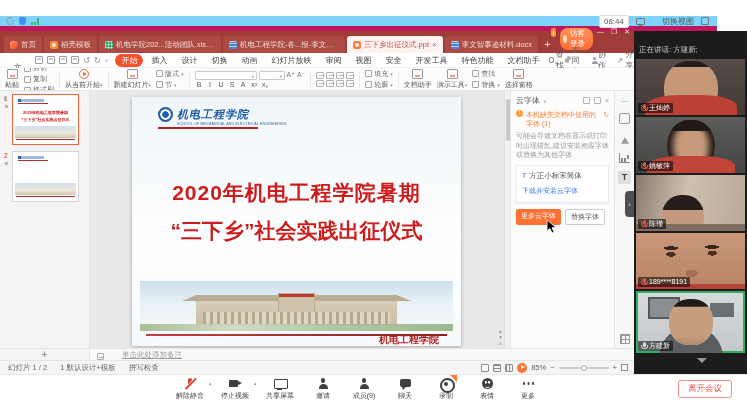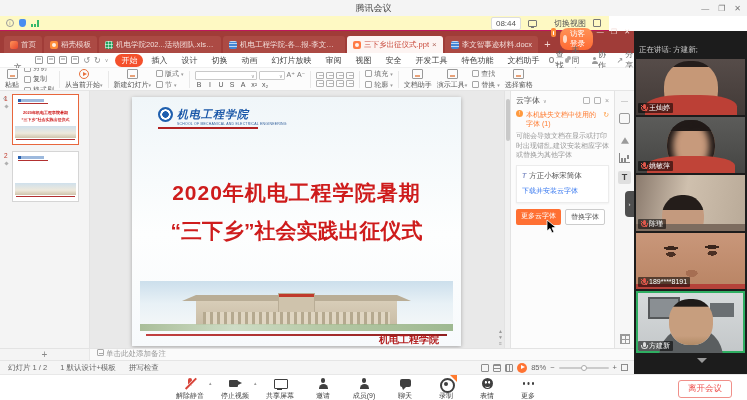--- a/index.html
+++ b/index.html
@@ -5,21 +5,21 @@
 *{box-sizing:border-box;margin:0;padding:0;}
 html,body{width:747px;height:400px;}
 body{font-family:"Liberation Sans","DejaVu Sans",sans-serif;background:#fff;overflow:hidden;}
 #app{position:relative;width:747px;height:400px;background:#fff;overflow:hidden;}
 
 
 .sys-titlebar{position:absolute;left:0;top:0;width:747px;height:16px;background:#f4f4f4;display:flex;align-items:center;justify-content:center;font-size:9px;color:#444;}
 .sys-ctrls{position:absolute;right:6px;top:0;height:16px;display:flex;gap:9px;align-items:center;color:#777;font-size:8px;}
 .wbtn{cursor:default;}
 .wbtn.min::after{content:"—";} .wbtn.max::after{content:"❐";} .wbtn.close::after{content:"✕";}
-.sys-infobar{position:absolute;left:0;top:16px;width:609px;height:15px;background:#fef9c3;border-bottom:1px solid #be185d;display:flex;align-items:center;}
+.sys-infobar{position:absolute;left:0;top:16px;width:717px;height:15px;background:#7dd3fc;border-bottom:5px solid #be185d;display:flex;align-items:center;}
 .ib-left{display:flex;align-items:center;gap:5px;margin-left:6px;}
 .i-info{width:8px;height:8px;border:1px solid #9a9a9a;border-radius:50%;color:#9a9a9a;font-size:6px;line-height:6px;text-align:center;}
 .i-info::after{content:"i";}
 .i-shield{width:7px;height:8px;background:#4a8df0;border-radius:2px 2px 50% 50%;}
 .i-signal{position:relative;width:10px;height:8px;}
 .i-signal::before{content:"";position:absolute;left:0;bottom:0;width:2px;height:3px;background:#35b96c;box-shadow:3px 0 0 #35b96c;}
 .i-signal::after{content:"";position:absolute;left:6px;bottom:0;width:2px;height:7px;background:#35b96c;}
 .ib-right{margin-left:auto;display:flex;align-items:center;gap:7px;margin-right:8px;font-size:8px;color:#555;}
 .time-box{border:1px solid #ddd;border-radius:2px;padding:0 4px;line-height:11px;background:#fff;}
 .mon-icon{width:9px;height:7px;border:1px solid #777;border-radius:1px;position:relative;display:inline-block;}
@@ -178,21 +178,21 @@
 .is-text{width:13px;height:13px;background:#dfdfdf;border-radius:2px;color:#444;font-weight:bold;font-size:9px;text-align:center;line-height:13px;}
 .is-text::after{content:"T";}
 .collapse-tab{position:absolute;right:0;top:100px;width:9px;height:26px;background:#4f4f4f;border-radius:4px 0 0 4px;color:#eee;font-size:6px;line-height:26px;text-align:center;}
 .collapse-tab::after{content:"›";}
 .is-grid{position:absolute;bottom:4px;width:10px;height:10px;background:linear-gradient(#9a9a9a 1px,transparent 1px),linear-gradient(90deg,#9a9a9a 1px,transparent 1px);background-size:4px 4px;border:1px solid #9a9a9a;}
 
 
 .notesrow{height:12px;display:flex;background:#fafafa;border-top:1px solid #e3e3e3;font-size:7.5px;color:#999;}
 .notes-left{width:90px;text-align:center;color:#888;font-size:10px;line-height:11px;border-right:1px solid #e7e7e7;background:#f4f4f4;}
 .notes-left::after{content:"+";}
-.notes-main{flex:1;display:flex;align-items:flex-start;gap:2px;padding-left:7px;}
+.notes-main{flex:1;display:flex;align-items:flex-end;gap:18px;padding-left:7px;text-decoration:underline;}
 .pen-icon{width:7px;height:7px;border:1px solid #aaa;border-radius:1px;position:relative;}
 .pen-icon::after{content:"";position:absolute;left:1px;top:3px;width:4px;height:1px;background:#aaa;}
 .statusbar{height:14px;background:#f5f5f5;border-top:1px solid #e5e5e5;display:flex;align-items:center;font-size:7.5px;color:#666;}
 .st-left{display:flex;gap:13px;margin-left:8px;}
 .st-right{margin-left:auto;display:flex;align-items:center;gap:4px;margin-right:6px;}
 .vico{width:8px;height:8px;border:1px solid #8d8d8d;border-radius:1px;}
 .vico.v2{background:linear-gradient(#8d8d8d 1px,transparent 1px);background-size:3px 3px;}
 .vico.v3{background:repeating-linear-gradient(90deg,#8d8d8d 0 1px,transparent 1px 3px);}
 .stplay{width:10px;height:10px;border-radius:50%;background:#ff7333;position:relative;}
 .stplay::after{content:"";position:absolute;left:4px;top:2.5px;border-left:4px solid #fff;border-top:2.5px solid transparent;border-bottom:2.5px solid transparent;}
@@ -257,28 +257,20 @@
 .leave-btn{position:absolute;right:15px;top:5px;background:#fff;border:1px solid #f0908a;color:#ef5350;border-radius:3px;padding:2px 9px;font-size:8.5px;}
 
 
 .cursor{position:absolute;left:546px;top:219px;z-index:9;}
 </style>
 </head>
 <body>
 
 <div id="app">
 
-  <div class="sys-titlebar">
-    <span>腾讯会议</span>
-    <div class="sys-ctrls">
-      <span class="wbtn min"></span>
-      <span class="wbtn max"></span>
-      <span class="wbtn close"></span>
-    </div>
-  </div>
 
   <div class="sys-infobar">
     <div class="ib-left">
       <span class="i-info"></span>
       <span class="i-shield"></span>
       <span class="i-signal"></span>
     </div>
     <div class="ib-right">
       <span class="time-box">08:44</span>
       <span class="switch-view">

